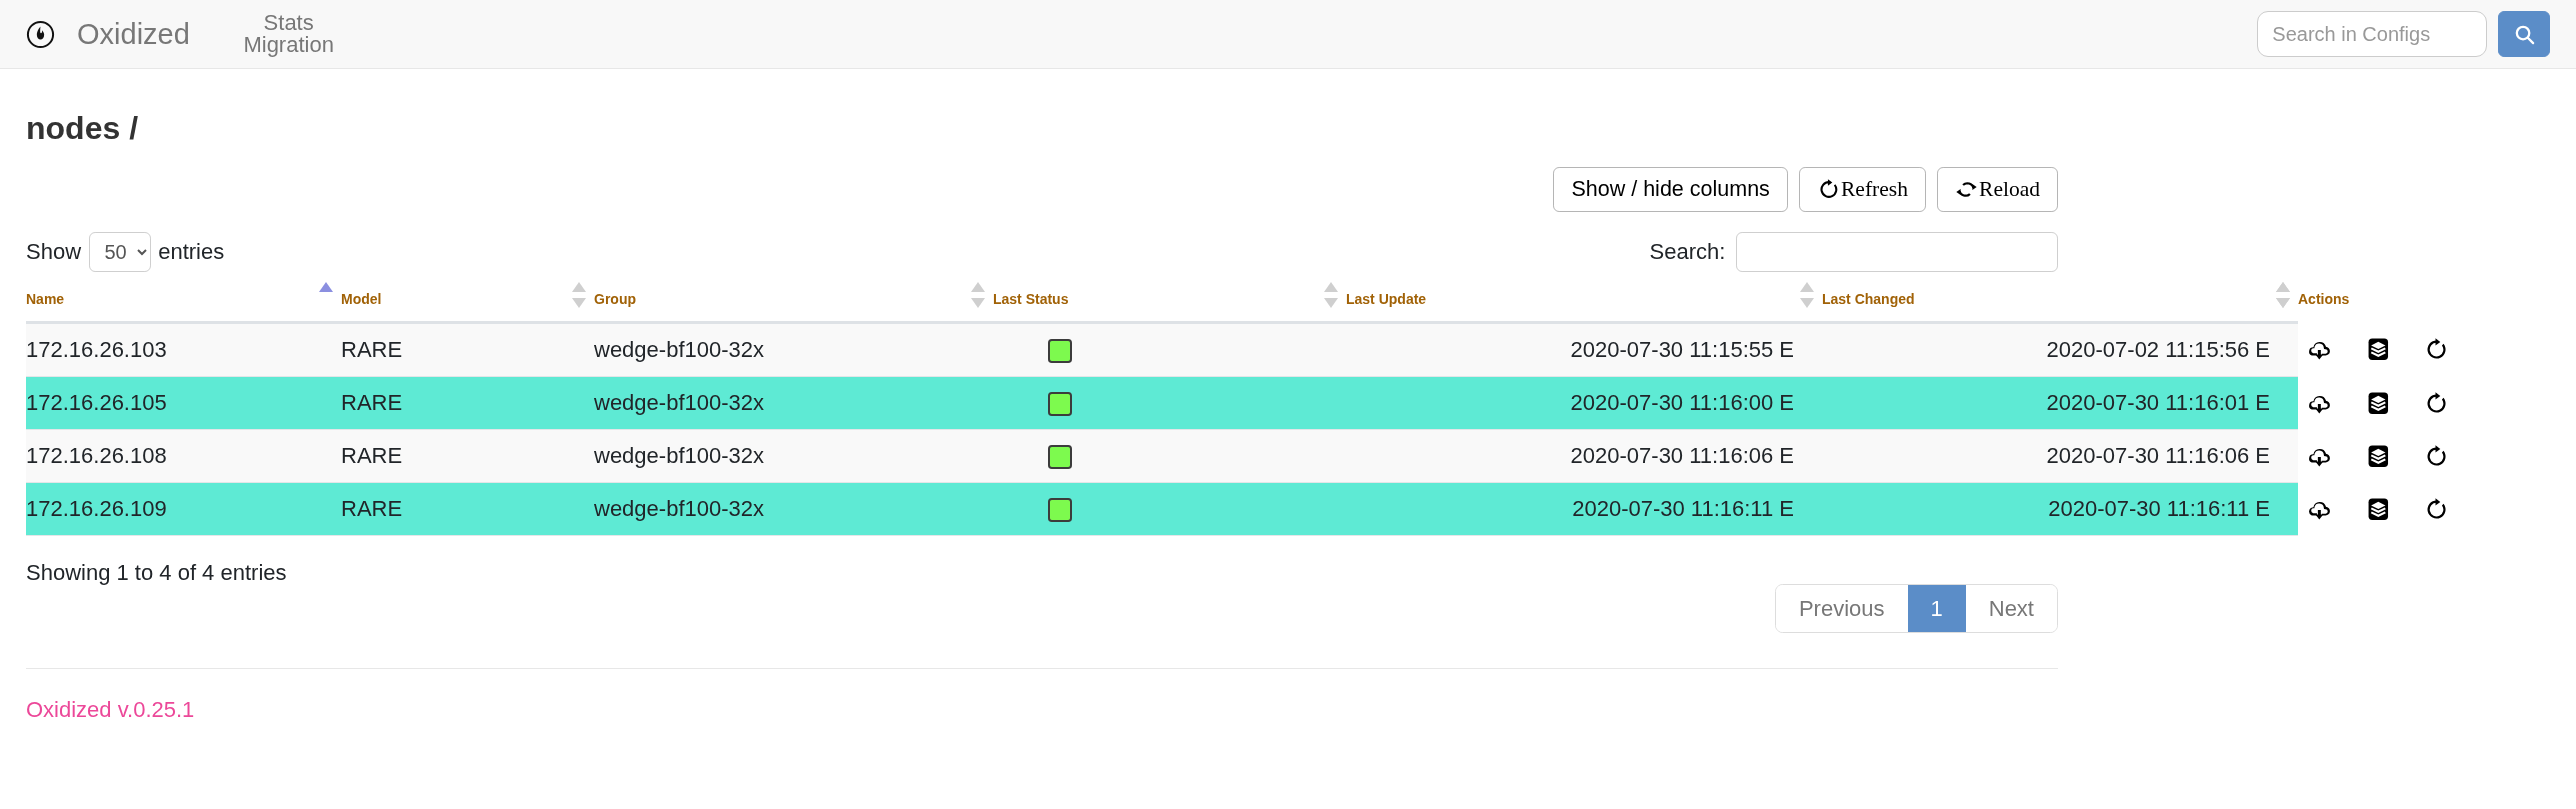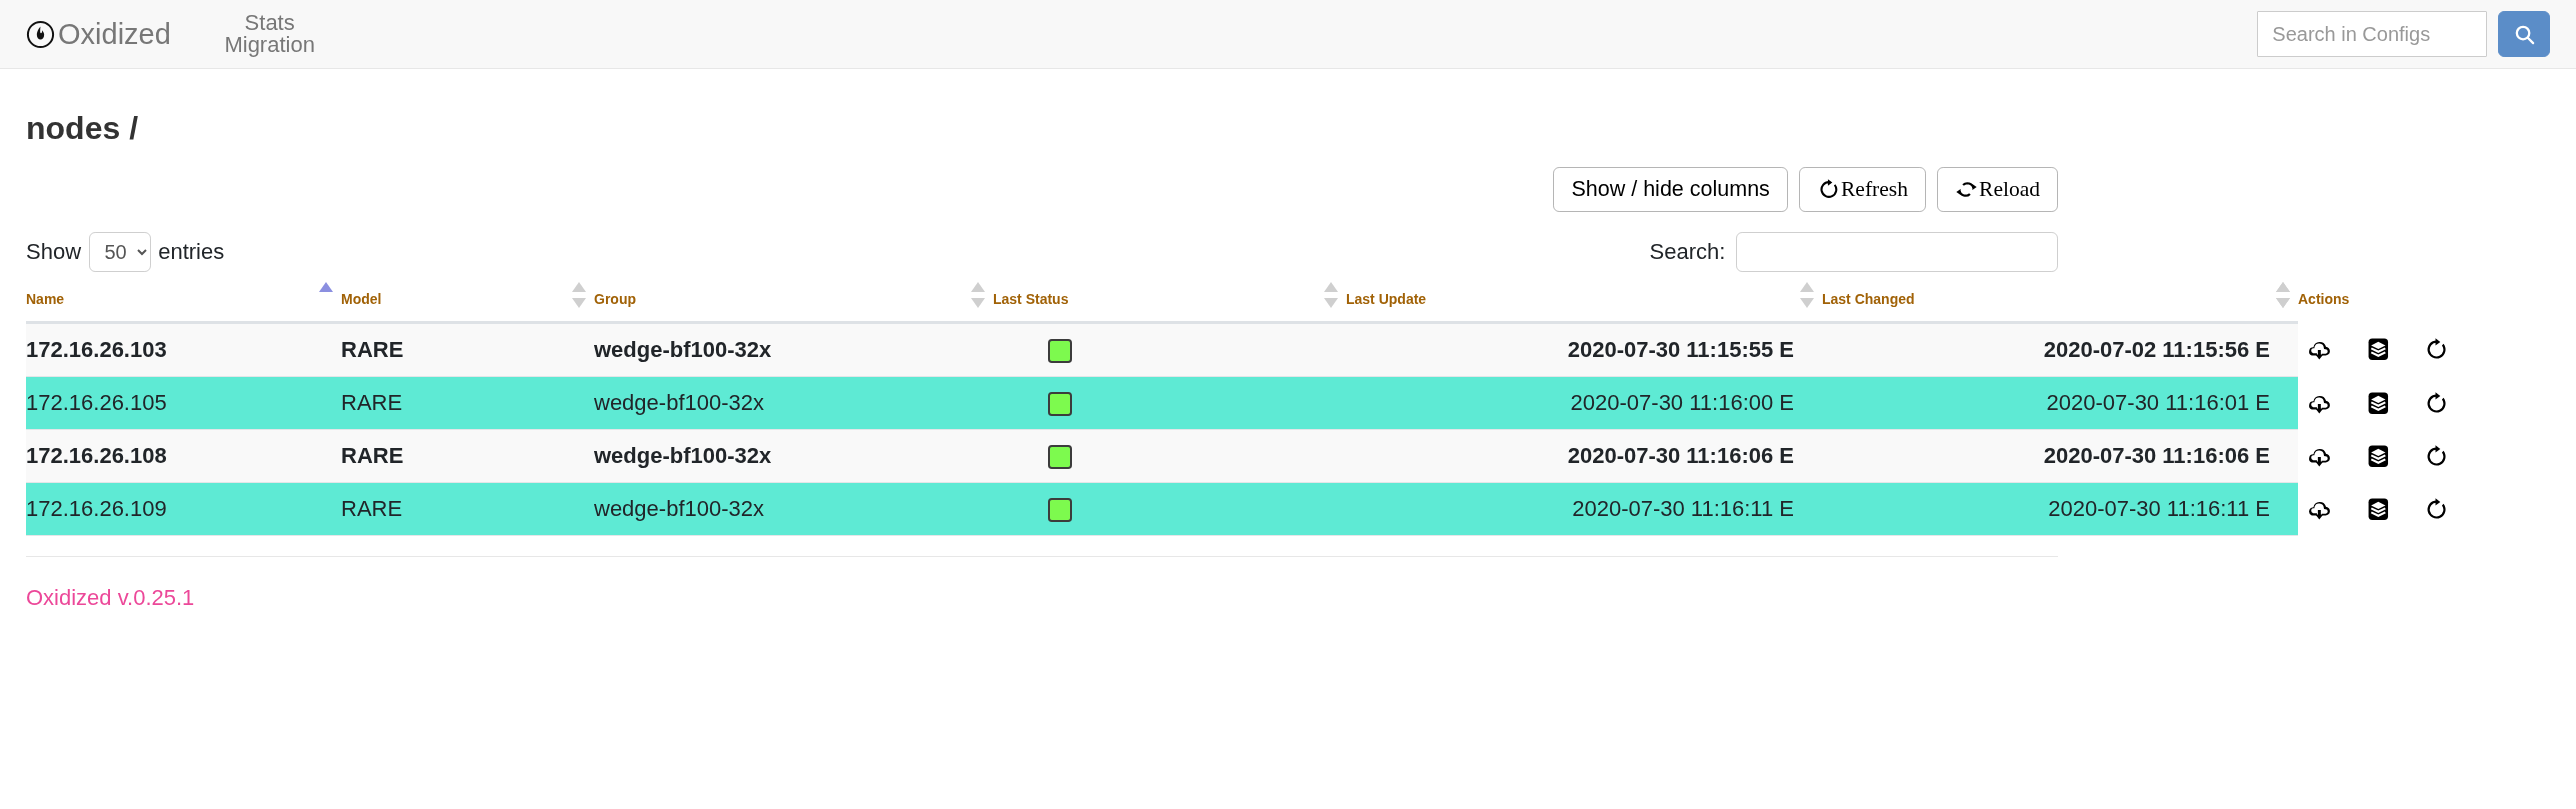--- a/index.html
+++ b/index.html
@@ -21,21 +21,21 @@
     background: #f8f8f8;
     border-bottom: 1.5px solid #e7e7e7;
     display: flex;
     align-items: center;
     padding: 0 26px;
     box-sizing: border-box;
   }
   .brand {
     display: flex;
     align-items: center;
-    gap: 3px;
+    gap: 22px;
     margin-right: 29px;
     text-decoration: none;
   }
   .brand-logo {
     width: 29px;
     height: 29px;
     display: block;
   }
   .brand-text {
     font-size: 29px;
@@ -60,21 +60,21 @@
   .nav-right {
     margin-left: auto;
     display: flex;
     align-items: center;
   }
   .navsearch-input {
     width: 230px;
     height: 46px;
     box-sizing: border-box;
     border: 1.5px solid #cccccc;
-    border-radius: 1px;
+    border-radius: 11px;
     background: #ffffff;
     font-size: 20px;
     font-family: "Liberation Sans", sans-serif;
     color: #555555;
     padding: 0 14px;
     outline: none;
   }
   .navsearch-input::placeholder { color: #999999; }
   .navsearch-btn {
     margin-left: 10.7px;
@@ -207,21 +207,21 @@
     vertical-align: bottom;
   }
   table.dt td {
     font-size: 22px;
     color: #212529;
     padding: 13px 28px 13px 0;
     border-bottom: 1.5px solid #e4e6e8;
     white-space: nowrap;
     vertical-align: middle;
   }
-  tr.odd td { background: #f9f9f9; font-weight: bold; }
+  tr.odd td { background: #f9f9f9; }
   tr.even td { background: #5eead4; }
 
   .sort-arrows {
     position: absolute;
     right: 7.7px;
     bottom: 12.3px;
     width: 14px;
     height: 26px;
   }
   .sort-arrows span {
@@ -605,19 +605,27 @@
                   <path d="M12.3 3.4v2.3a6.6 6.6 0 1 0 5.2 2.6l1.6-1.6A8.8 8.8 0 1 1 12.3 3.4z"></path>
                   <path d="M11.2 1.3l4.7 3.5-4.7 3.5z"></path>
                 </svg>
             </span>
           </div>
         </td>
       </tr>
     </tbody>
   </table>
 
+  <div class="dt-bottom">
+    <div class="dt-info">Showing 1 to 4 of 4 entries</div>
+    <div class="dt-pagination">
+      <div class="page-btn">Previous</div>
+      <div class="page-btn active">1</div>
+      <div class="page-btn">Next</div>
+    </div>
+  </div>
 
   <div class="page-footer">
     <div class="footer-text">Oxidized v.0.25.1</div>
   </div>
 
 </div>
 
 
 </body></html>

